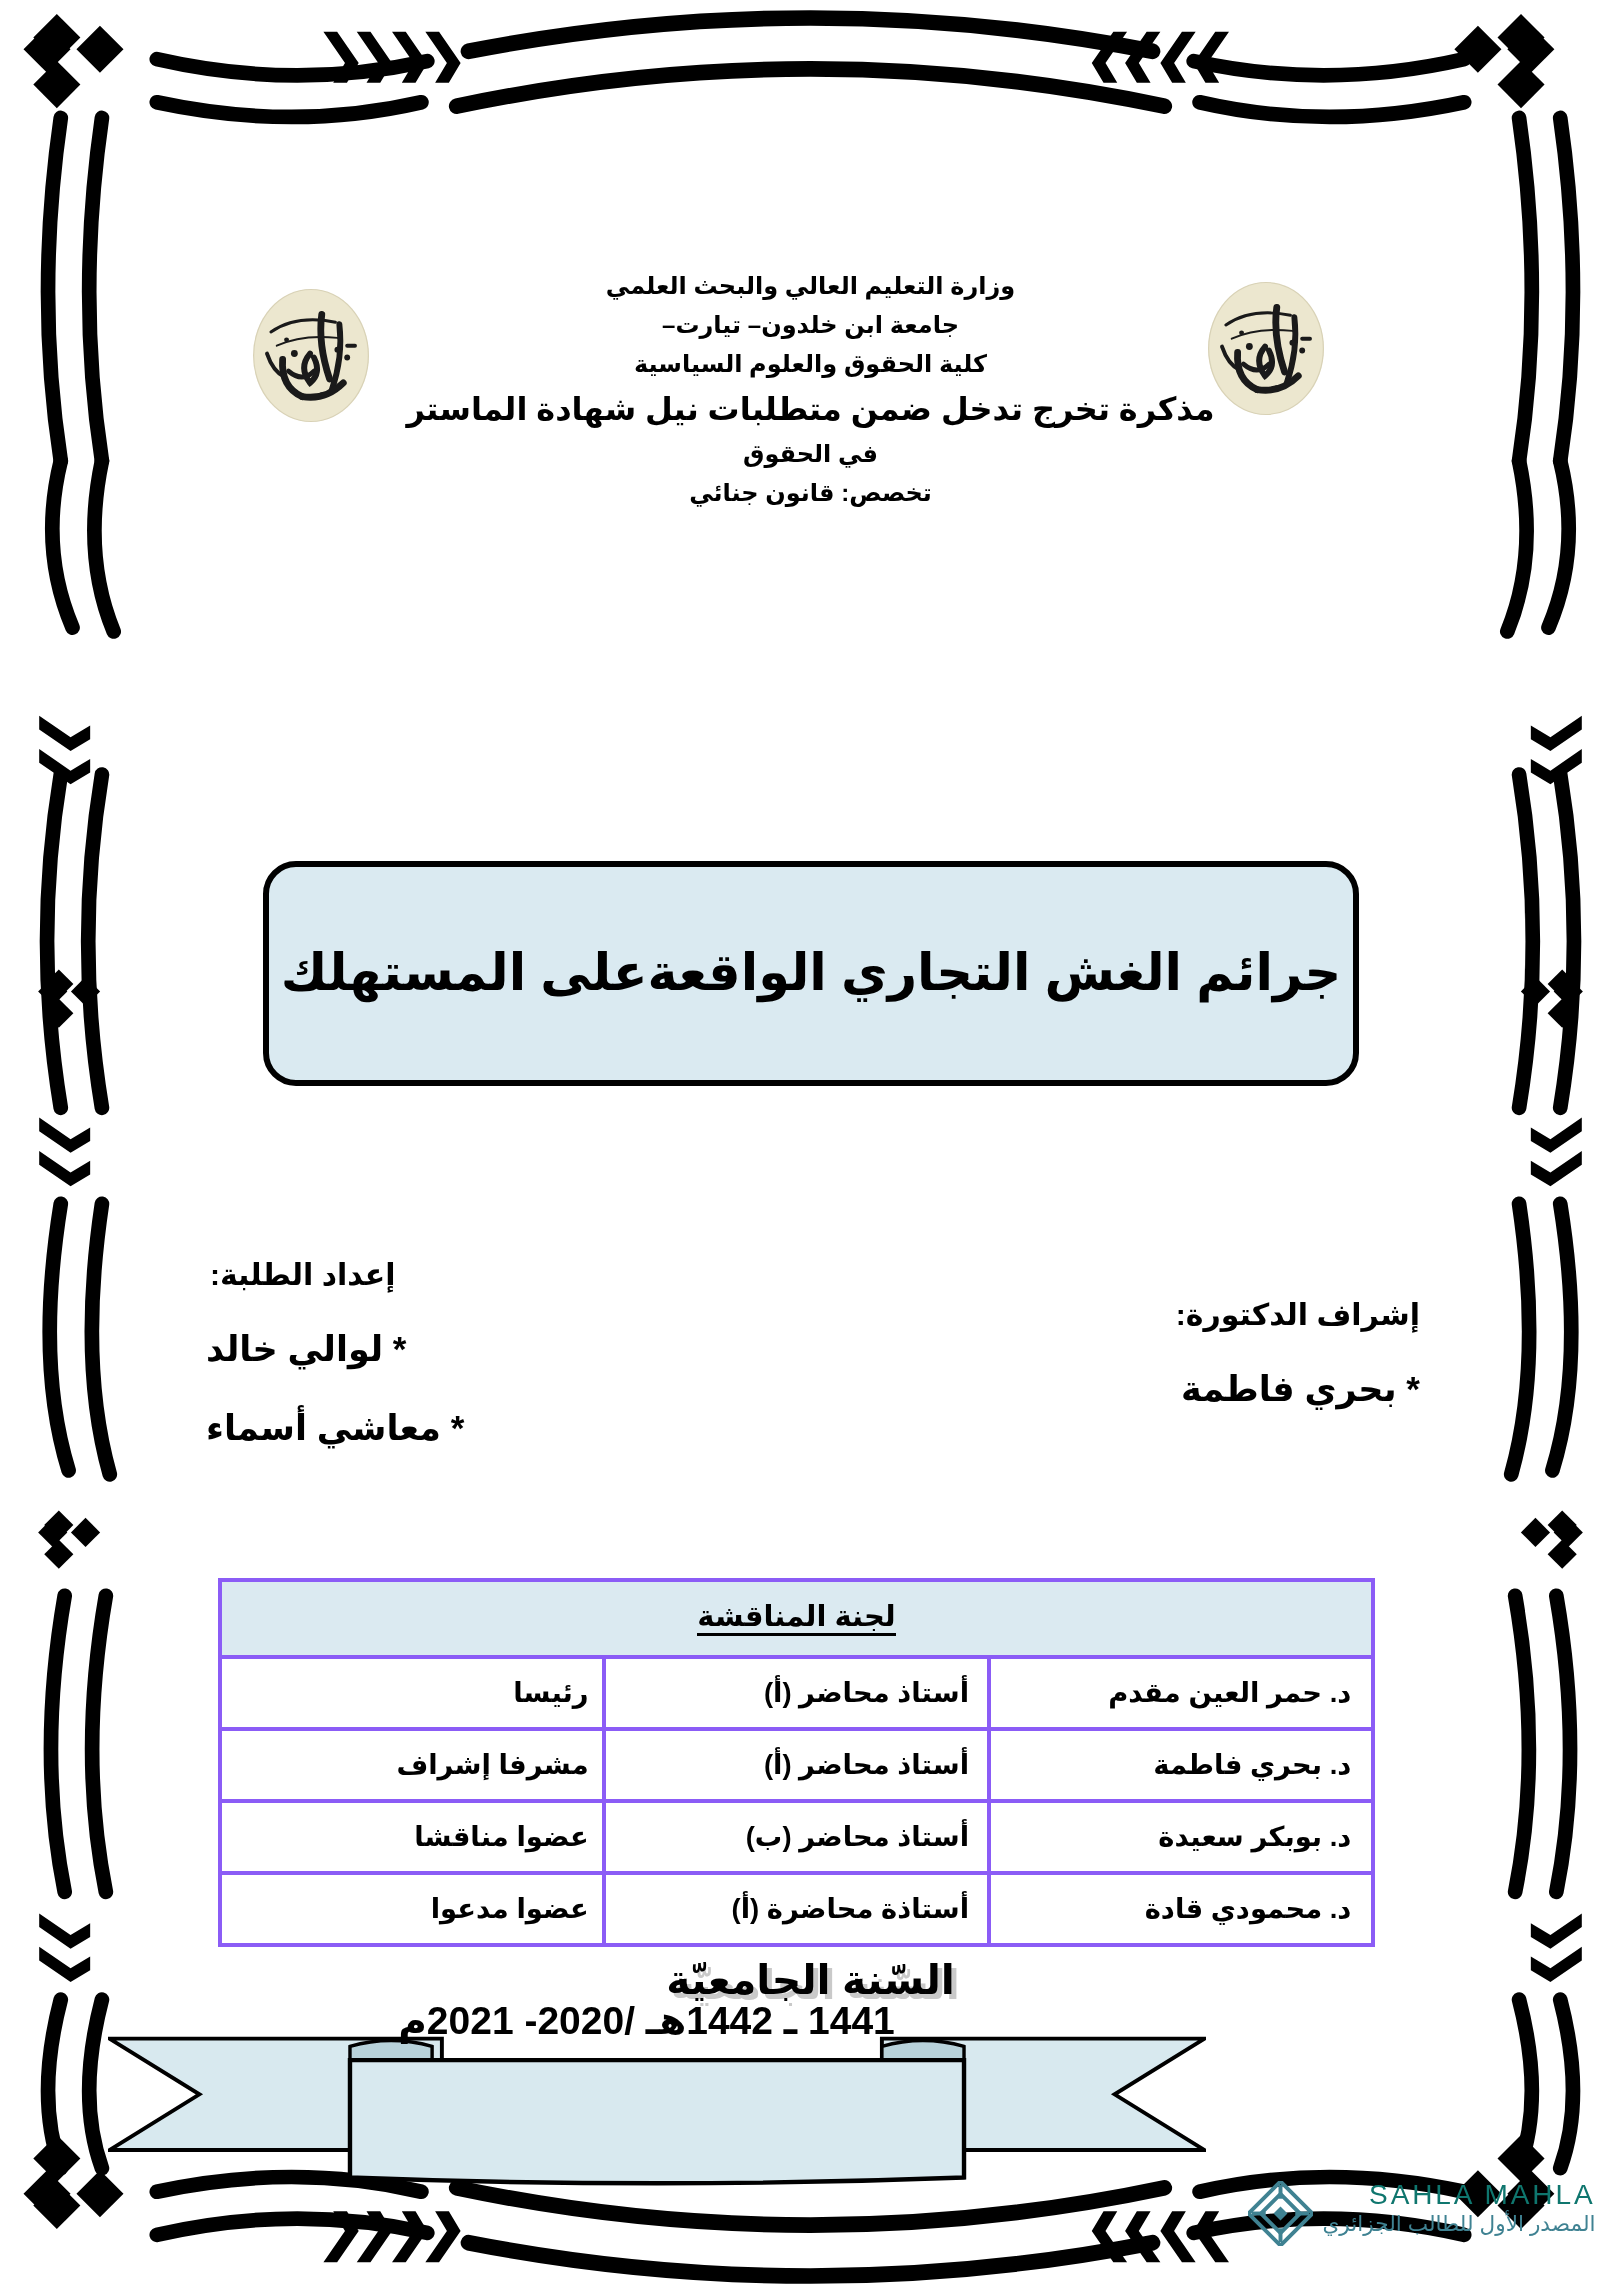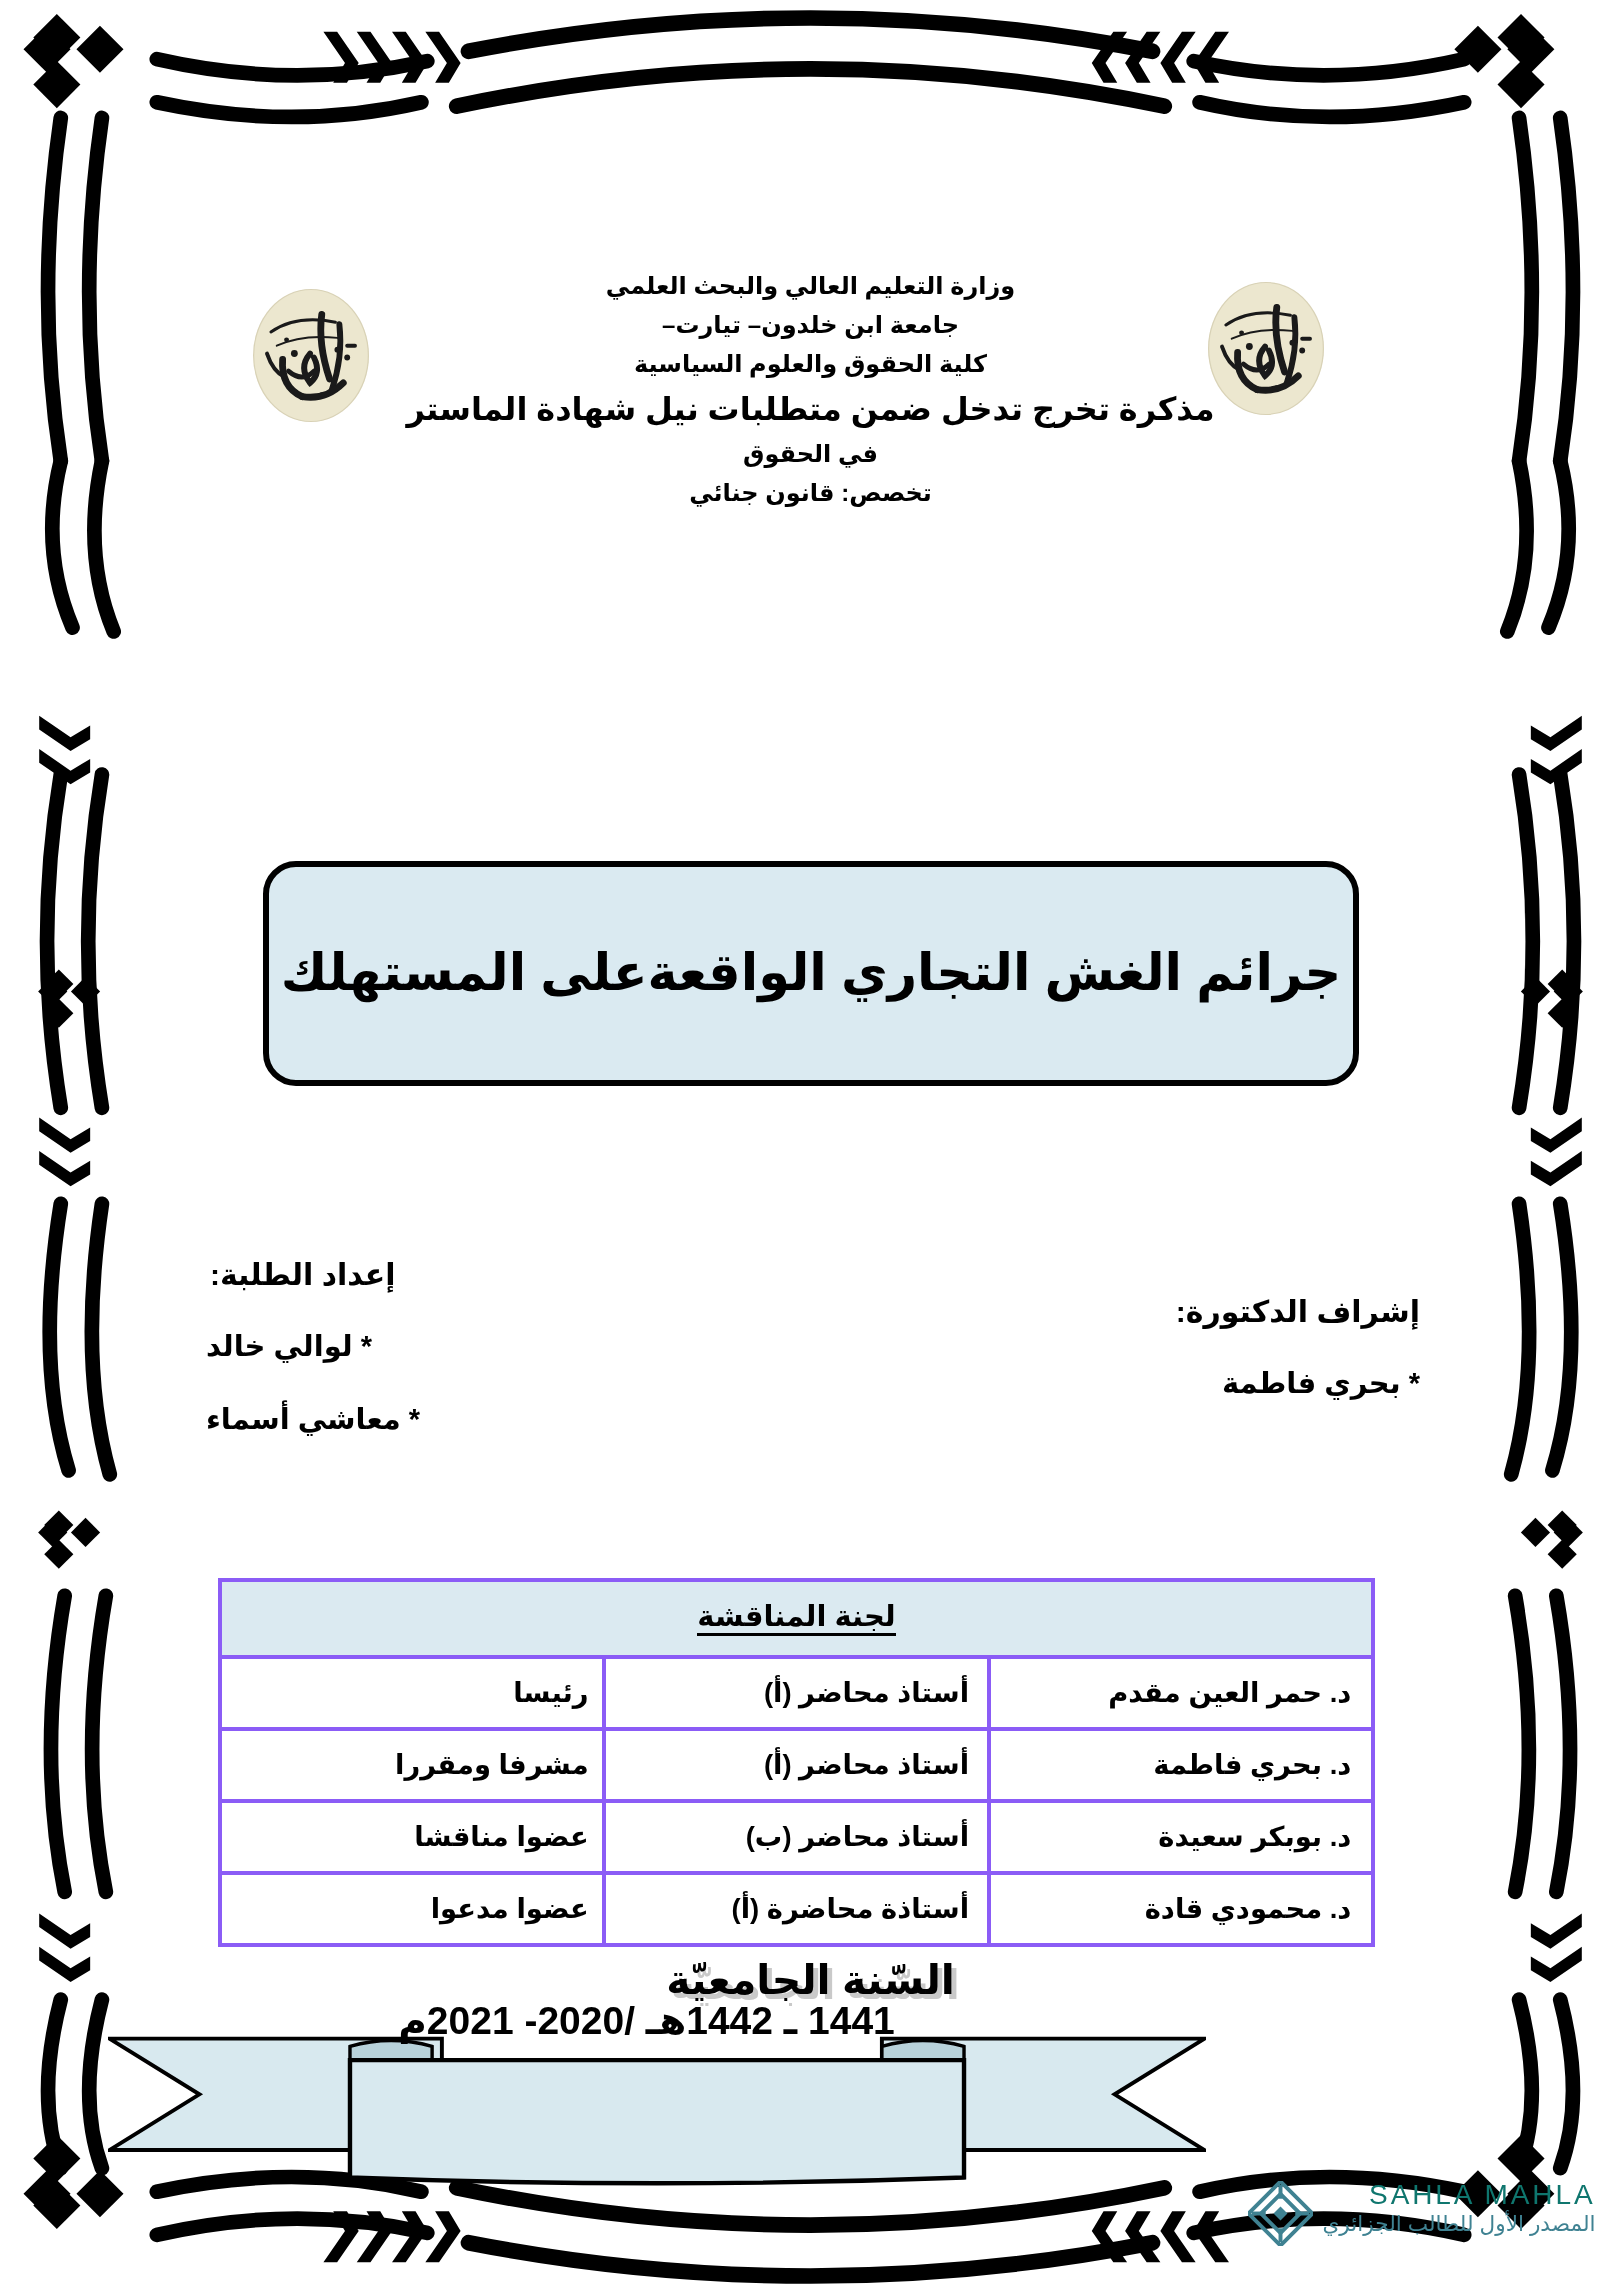--- a/index.html
+++ b/index.html
@@ -103,21 +103,21 @@
   .people-col.students { text-align: left; direction: rtl; }
   .people-col.supervisor { text-align: right; direction: rtl; }
   .people-head {
     font-size: 30px;
     font-weight: bold;
     color: #000;
     margin-bottom: 37px;
     white-space: nowrap;
   }
   .people-name {
-    font-size: 29px;
+    font-size: 35px;
     font-weight: bold;
     color: #000;
     margin-bottom: 39px;
     white-space: nowrap;
   }
   .people-col.students .people-head { padding-left: 3.9px; }
 
   
   .committee {
     position: absolute;
@@ -455,21 +455,21 @@
         </td>
       </tr>
       <tr>
         <td class="cell c-name" style="width:41%">د. حمر العين مقدم</td>
         <td class="cell c-rank" style="width:34%">أستاذ محاضر  (أ)</td>
         <td class="cell c-role" style="width:25%">رئيسا</td>
       </tr>
       <tr>
         <td class="cell c-name">د. بحري فاطمة</td>
         <td class="cell c-rank">أستاذ محاضر (أ)</td>
-        <td class="cell c-role">مشرفا ومقررا</td>
+        <td class="cell c-role">مشرفا إشراف</td>
       </tr>
       <tr>
         <td class="cell c-name">د. بوبكر سعيدة</td>
         <td class="cell c-rank">أستاذ محاضر  (ب)</td>
         <td class="cell c-role">عضوا مناقشا</td>
       </tr>
       <tr>
         <td class="cell c-name">د. محمودي قادة</td>
         <td class="cell c-rank">أستاذة محاضرة (أ)</td>
         <td class="cell c-role">عضوا مدعوا</td>

